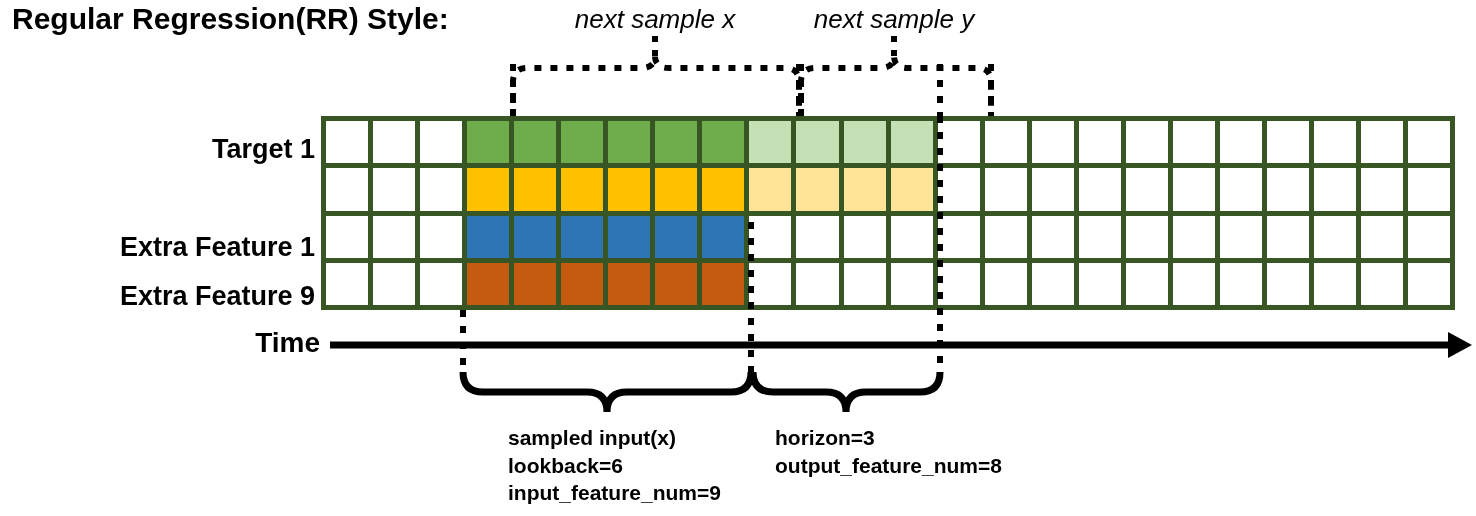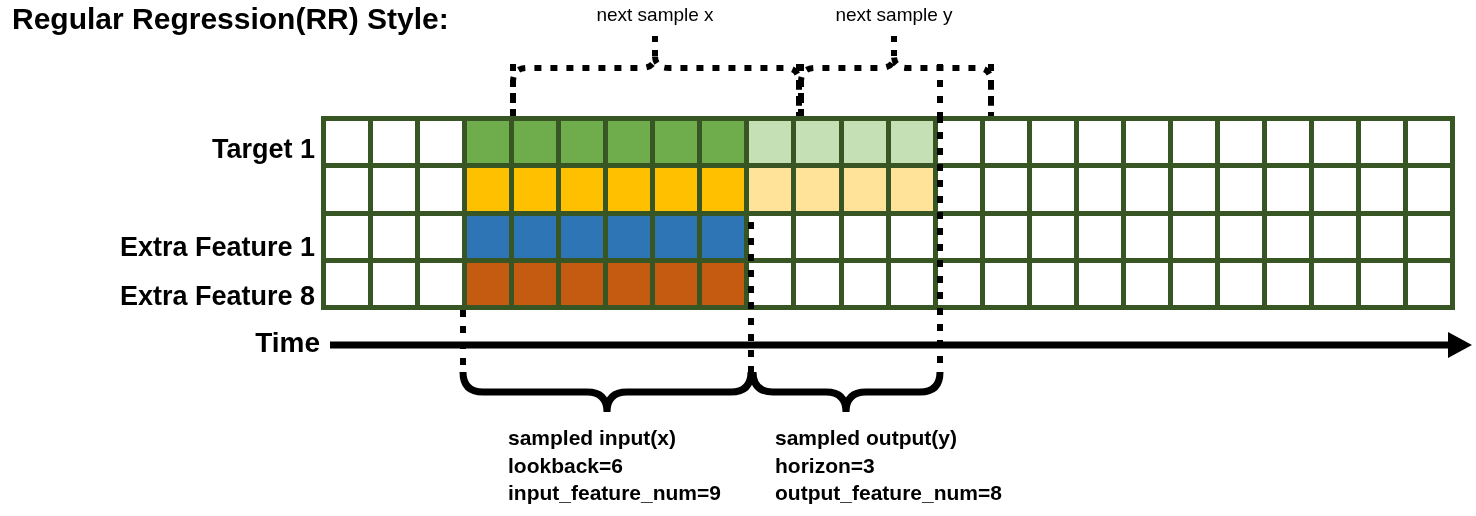--- a/index.html
+++ b/index.html
@@ -41,21 +41,21 @@
   }
   .grid-row { flex:1 1 0; display:flex; gap:5px; min-height:0; }
   .cell { flex:1 1 0; background:#ffffff; min-width:0; }
 
   
   #overlay { position:absolute; left:0; top:0; width:1476px; height:516px; pointer-events:none; }
 
   
   .top-caption {
     position:absolute;
-    font-size:19px; font-weight:400;
+    font-size:26px; font-style:italic; font-weight:400;
     white-space:nowrap;
     transform:translateX(-50%);
   }
 
   
   .time-label {
     position:absolute; left:120px; top:327px;
     width:200px; text-align:right;
     font-size:28px; font-weight:700;
   }
@@ -71,21 +71,21 @@
 </head>
 <body>
 
 <div id="stage">
 
   <div class="title">Regular Regression(RR) Style:</div>
 
   <div id="labels">
     <div class="row-label" style="top:4px;">Target 1</div>
     <div class="row-label" style="top:102px;">Extra Feature 1</div>
-    <div class="row-label" style="top:151px;">Extra Feature 8</div>
+    <div class="row-label" style="top:151px;">Extra Feature 9</div>
   </div>
 
   <div id="grid">
     <div class="grid-row">
         <div class="cell" style="background: rgb(255, 255, 255);"></div>
         <div class="cell" style="background: rgb(255, 255, 255);"></div>
         <div class="cell" style="background: rgb(255, 255, 255);"></div>
         <div class="cell" style="background: rgb(111, 172, 76);"></div>
         <div class="cell" style="background: rgb(111, 172, 76);"></div>
         <div class="cell" style="background: rgb(111, 172, 76);"></div>
@@ -192,21 +192,20 @@
   <div class="top-caption" style="left:894px; top:4px;">next sample y</div>
 
   <div class="time-label">Time</div>
 
   <div class="annot" style="left:508px; top:424px;">
     <div>sampled input(x)</div>
     <div>lookback=6</div>
     <div>input_feature_num=9</div>
   </div>
   <div class="annot" style="left:775px; top:424px;">
-    <div>sampled output(y)</div>
     <div>horizon=3</div>
     <div>output_feature_num=8</div>
   </div>
 
   <svg id="overlay" viewBox="0 0 1476 516">
 
     <g stroke="#000" stroke-width="6" stroke-linecap="butt" stroke-dasharray="7 9" fill="none">
       <path d="M513 64 L513 116"></path>
       <path d="M799 64 L799 116"></path>
       <path d="M801 64 L801 116"></path>

